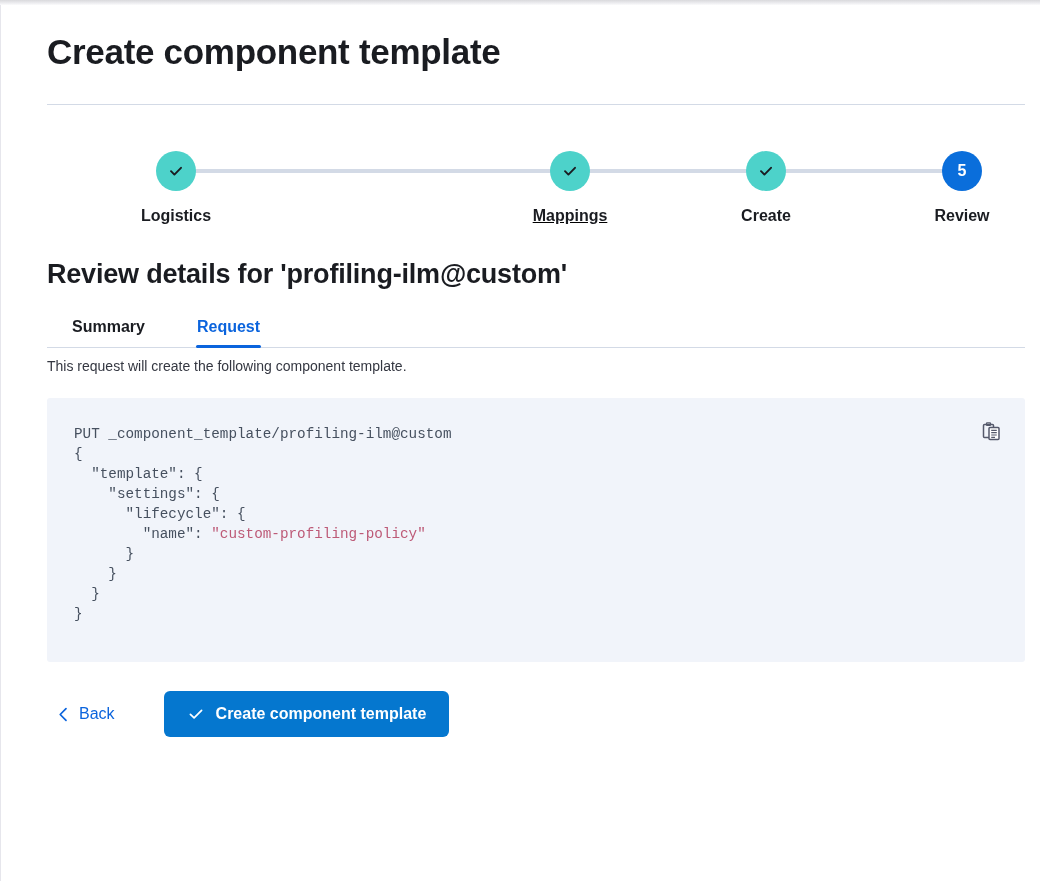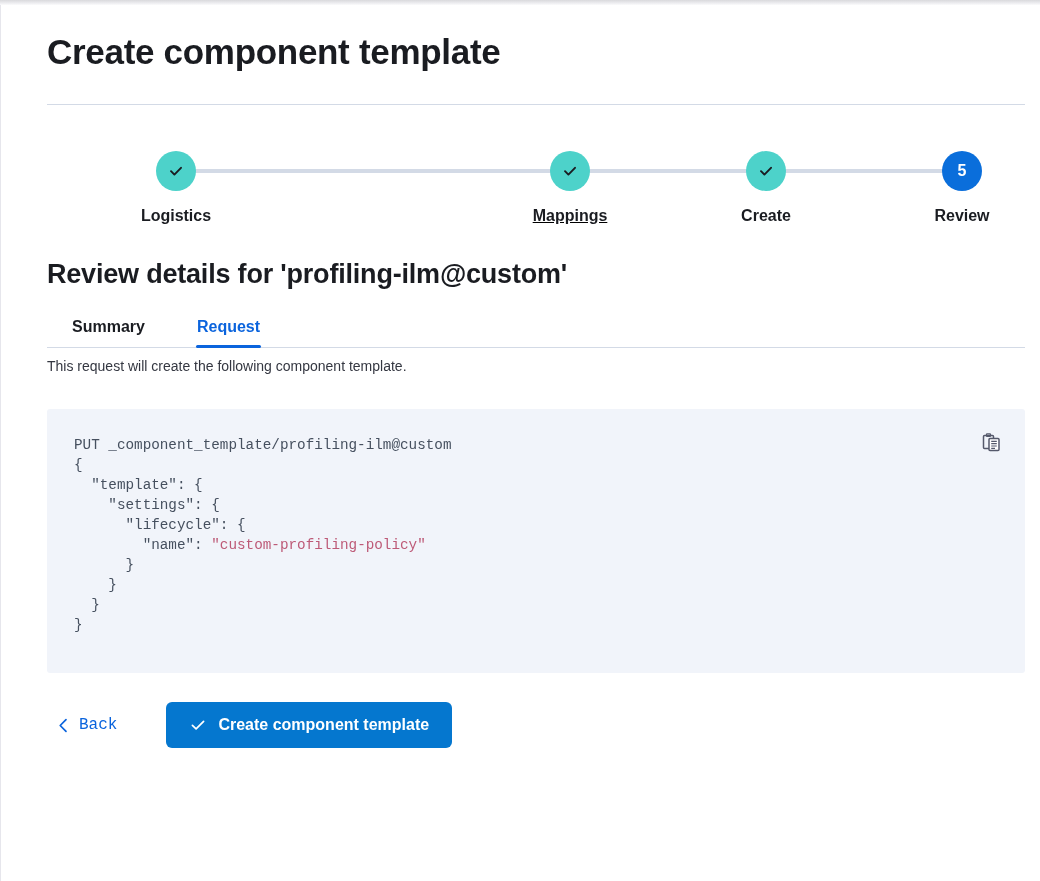--- a/index.html
+++ b/index.html
@@ -139,21 +139,21 @@
   .request-desc {
     margin-top: 8px;
     font-size: 14px;
     color: #343741;
     line-height: 1.5;
   }
 
   
   .code-panel {
     position: relative;
-    margin-top: 32px;
+    margin-top: 21px;
     width: 978px;
     height: 264px;
     background: #f1f4fa;
     border-radius: 3px;
     overflow: hidden;
   }
   .code-pre {
     margin: 0;
     padding: 26px 0 0 27px;
     font-family: "Liberation Mono", "DejaVu Sans Mono", monospace;
@@ -183,21 +183,21 @@
     display: flex;
     align-items: center;
   }
   .back-btn {
     display: flex;
     align-items: center;
     gap: 9px;
     background: none;
     border: none;
     padding: 6px 8px 6px 10px;
-    font-family: Liberation Mono, monospace;
+    font-family: Liberation Sans, sans-serif;
     font-size: 16px;
     color: #0b64dd;
     cursor: pointer;
   }
   .primary-btn {
     margin-left: 41px;
     display: flex;
     align-items: center;
     gap: 11px;
     background: #0577cf;

